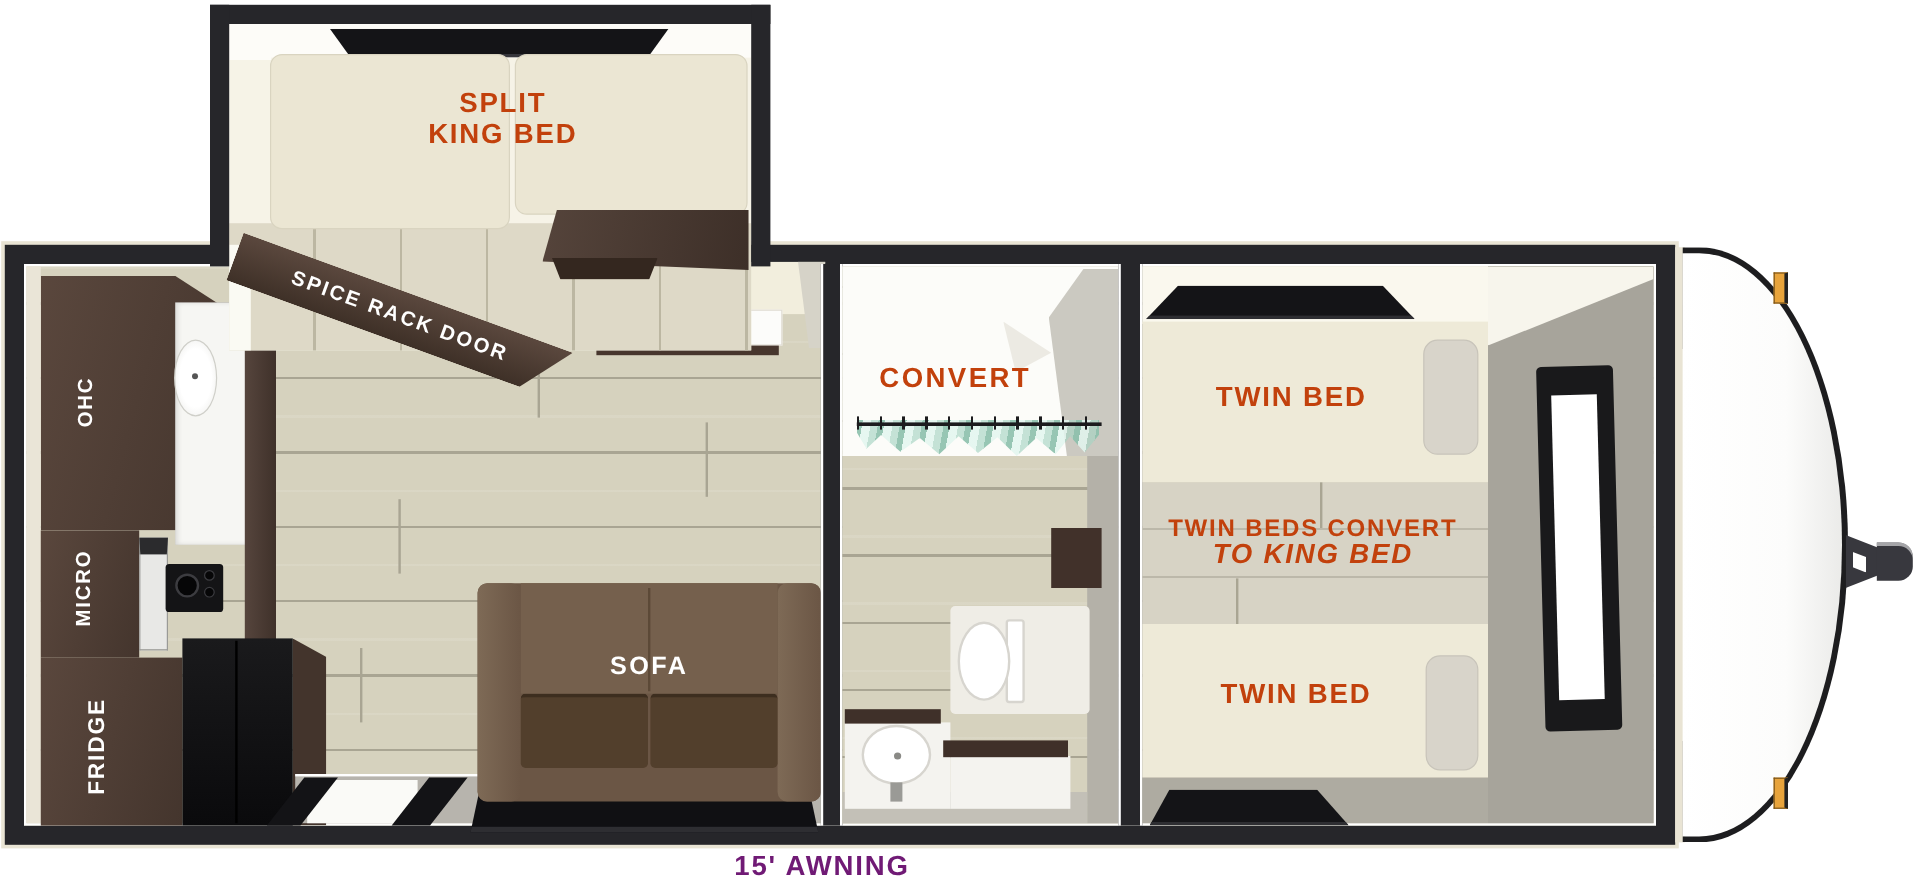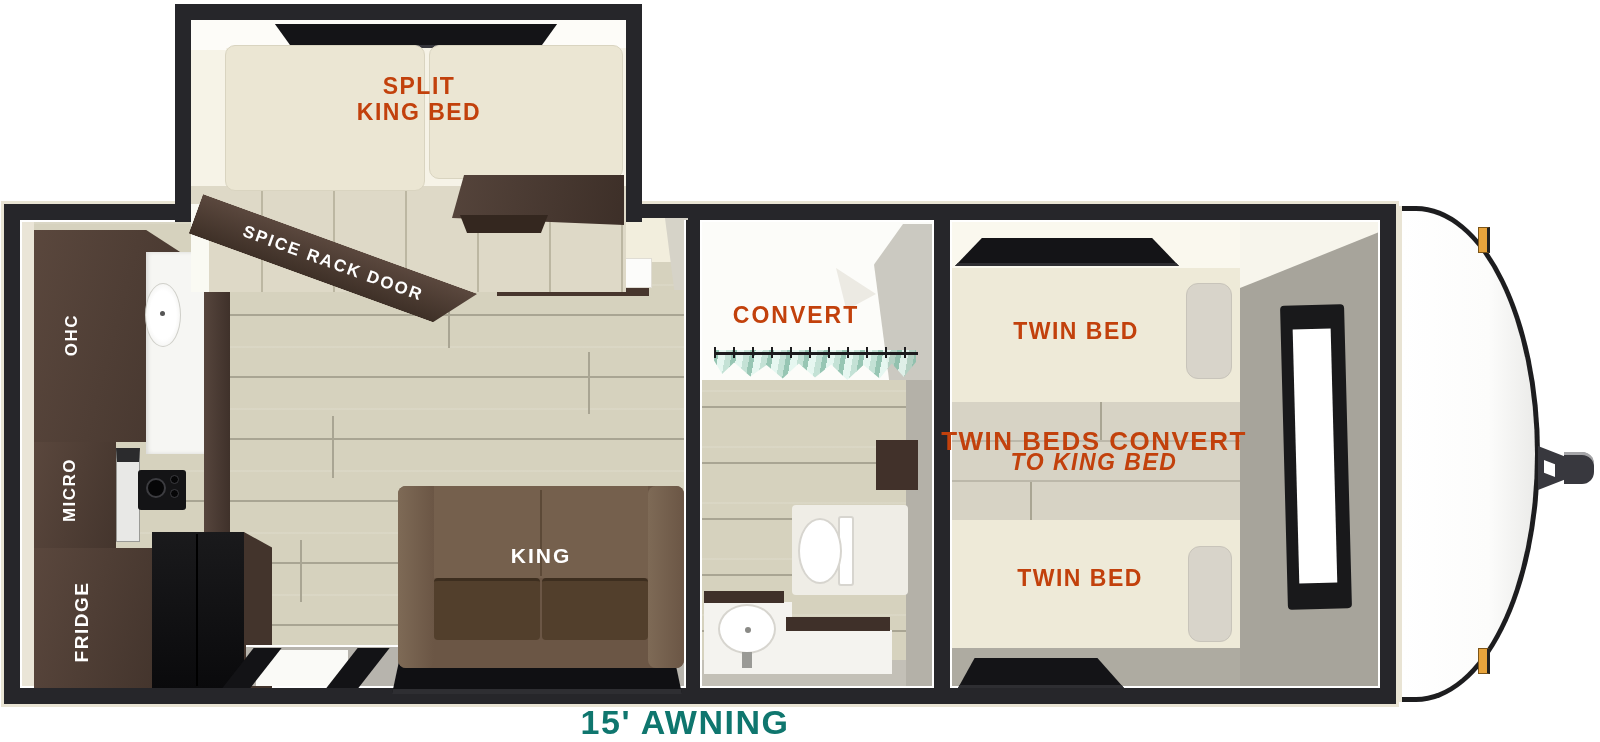--- a/index.html
+++ b/index.html
@@ -105,21 +105,21 @@
   <div class="abs" style="left:392px;top:660px;width:290px;height:34px;background:#101013;clip-path:polygon(2.5% 0,97.5% 0,100% 100%,0 100%);border-bottom:5px solid #2e2e32;"></div>
 
   <div class="abs sofa">
     <div class="arm" style="left:0;"></div>
     <div class="arm" style="right:0;"></div>
     <div class="back"></div>
     <div class="abs" style="left:142px;top:4px;width:2px;height:86px;background:#5c4937;"></div>
     <div class="seat" style="left:36px;"></div>
     <div class="seat" style="left:144px;"></div>
   </div>
-  <div class="htext white" style="left:541px;top:556px;font-size:21px;letter-spacing:2px;">KING</div>
+  <div class="htext white" style="left:541px;top:556px;font-size:21px;letter-spacing:2px;">SOFA</div>
 
   <div class="abs" style="left:455px;top:218px;width:233px;height:78px;">
     <div class="abs" style="left:0;top:0;width:100%;height:44px;background:#f2eedd;clip-path:polygon(3% 0,100% 0,94% 100%,0 100%);"></div>
     <div class="abs" style="left:210px;top:0;width:23px;height:72px;background:#d6d3c8;clip-path:polygon(0 0,100% 0,100% 100%,40% 100%);"></div>
     <div class="abs" style="left:33px;top:40px;width:164px;height:30px;background:#fcfcfa;border:1px solid #e0ddd4;"></div>
     <div class="abs" style="left:42px;top:70px;width:152px;height:8px;background:#47362d;"></div>
   </div>
   <div class="htext" style="left:566px;top:268px;font-size:15px;">TV</div>
 
   <div class="abs bunk-interior"></div>
@@ -176,29 +176,29 @@
   <div class="abs" style="left:952px;top:268px;width:288px;height:134px;background:#eeead8;"></div>
   <div class="abs pillow" style="left:1186px;top:283px;width:46px;height:96px;"></div>
   <div class="abs" style="left:952px;top:402px;width:288px;height:118px;background:#d7d3c5;background-image:repeating-linear-gradient(0deg, rgba(0,0,0,0) 0 38px, #bcb8aa 38px 40px);"></div>
   <div class="abs seam-v" style="left:1100px;top:402px;height:38px;"></div>
   <div class="abs seam-v" style="left:1030px;top:482px;height:38px;"></div>
   <div class="abs" style="left:952px;top:520px;width:288px;height:128px;background:#eeead8;"></div>
   <div class="abs pillow" style="left:1188px;top:546px;width:44px;height:96px;"></div>
   <div class="abs" style="left:952px;top:648px;width:288px;height:38px;background:#aeaba1;"></div>
   <div class="abs bed-window" style="left:958px;top:658px;width:166px;height:30px;clip-path:polygon(10% 0,84% 0,100% 100%,0 100%);"></div>
   <div class="htext" style="left:1076px;top:331px;font-size:23px;">TWIN BED</div>
-  <div class="htext" style="left:1094px;top:441px;font-size:26px;">TWIN BEDS CONVERT</div>
+  <div class="htext" style="left:1094px;top:441px;font-size:20px;">TWIN BEDS CONVERT</div>
   <div class="htext" style="left:1094px;top:462px;font-size:23px;font-style:italic;">TO KING BED</div>
   <div class="htext" style="left:1080px;top:578px;font-size:23px;">TWIN BED</div>
 
   <div class="abs" style="left:1396px;top:206px;width:8px;height:496px;background:#e9e4d4;"></div>
   <div class="abs cap"></div>
   <div class="abs marker" style="left:1478px;top:227px;"></div>
   <div class="abs marker" style="left:1478px;top:648px;"></div>
   <div class="abs" style="left:1538px;top:444px;width:56px;height:48px;">
     <div class="abs hitch-part" style="left:0;top:0;width:32px;height:48px;clip-path:polygon(0 4%,100% 30%,100% 70%,0 96%);"></div>
     <div class="abs hitch-part" style="left:26px;top:8px;width:30px;height:32px;border-radius:0 12px 12px 0;box-shadow:inset 0 3px 0 rgba(255,255,255,.55);"></div>
     <div class="abs" style="left:6px;top:16px;width:11px;height:17px;background:#fff;clip-path:polygon(0 0,100% 25%,100% 100%,0 75%);"></div>
   </div>
 
-  <div class="htext" style="left:685px;top:722px;font-size:34px;color:#0f766e;">15' AWNING</div>
+  <div class="htext" style="left:685px;top:722px;font-size:23px;color:#701a75;">15' AWNING</div>
 
 </div>
 
 </body></html>

